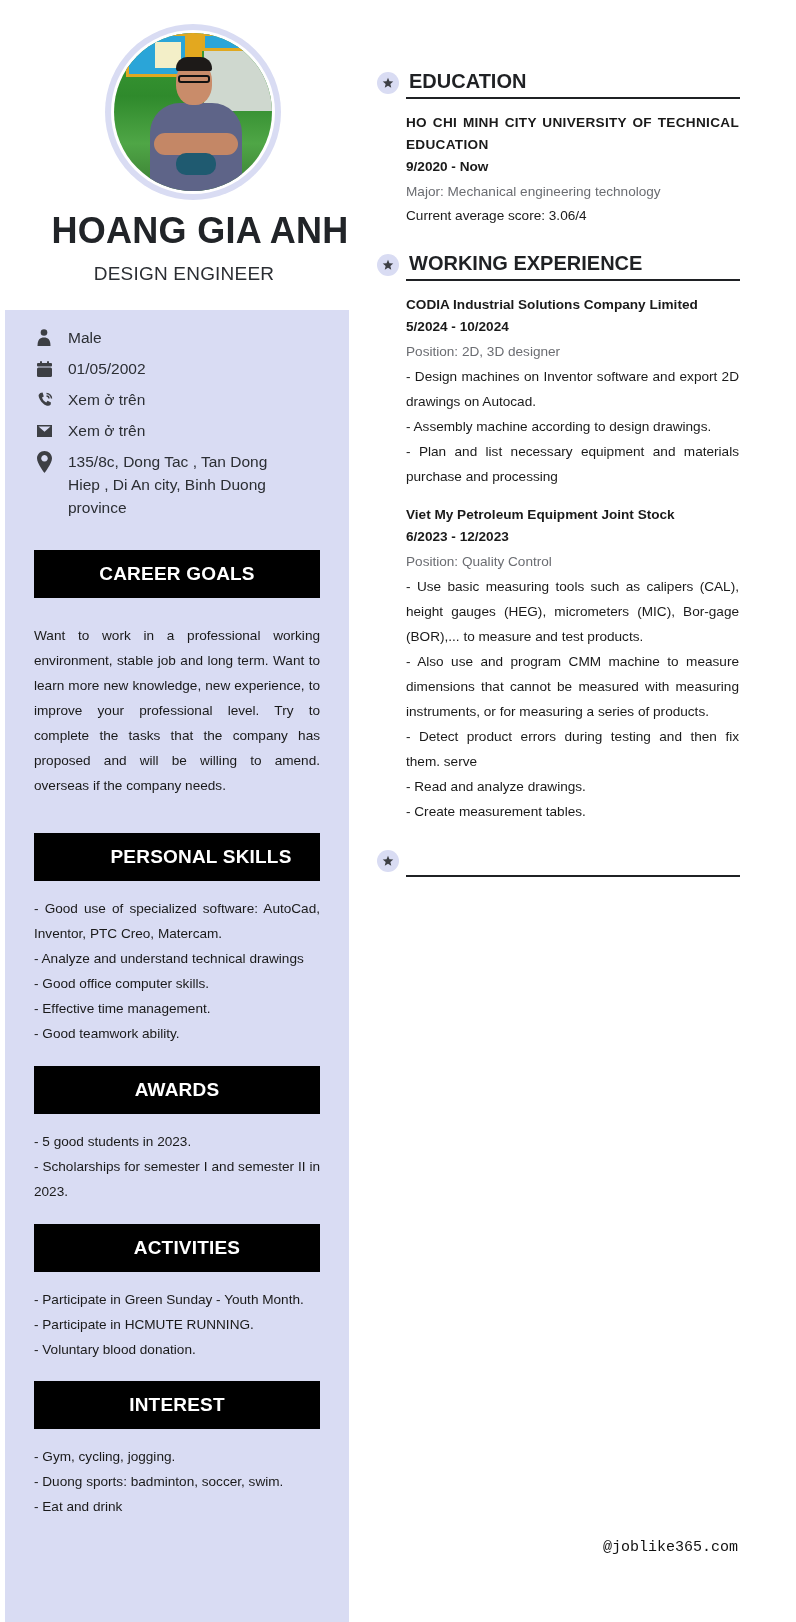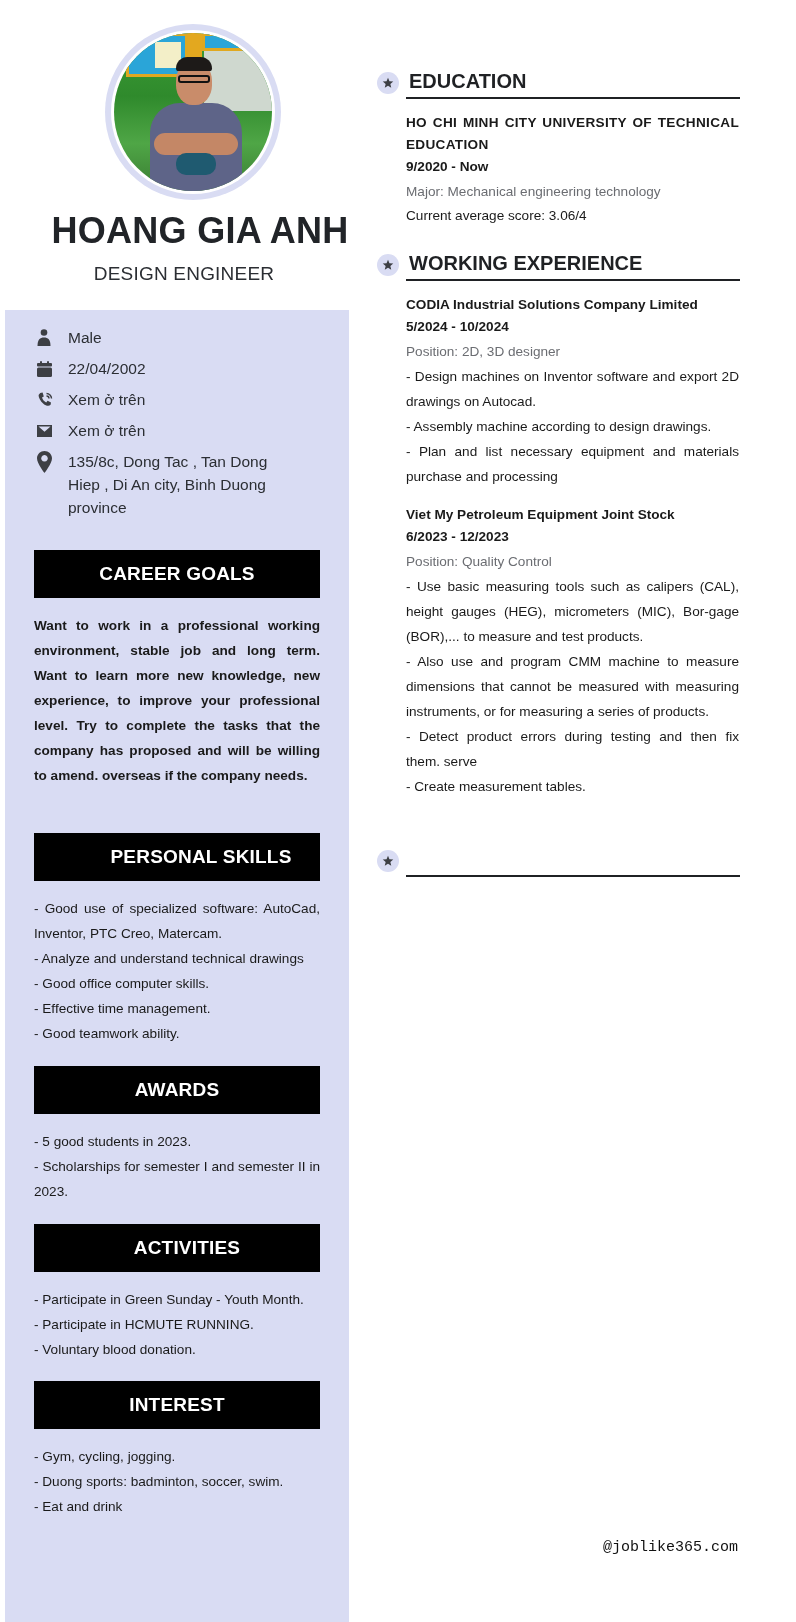--- a/index.html
+++ b/index.html
@@ -91,21 +91,21 @@
     </div>
     <div class="contact-item">
       <span class="ic">
         <svg width="15" height="16" viewBox="0 0 15 16">
             <rect x="3" y="0" width="2" height="4" rx="1"></rect>
             <rect x="10" y="0" width="2" height="4" rx="1"></rect>
             <rect x="0" y="2" width="15" height="3.5" rx="1"></rect>
             <rect x="0" y="6.5" width="15" height="9.5" rx="1.5"></rect>
           </svg>
       </span>
-      <span>22/04/2002</span>
+      <span>01/05/2002</span>
     </div>
     <div class="contact-item">
       <span class="ic">
         <svg width="16" height="16" viewBox="0 0 16 16">
             <path d="M3.2 1 L5.6 0.6 L6.8 4.4 L5 5.6 C5.6 7.6 7.2 9.6 9.2 10.6 L10.6 8.8 L14 10.4 L13.6 12.8 C12 14.6 9 14 6.4 11.8 C3.4 9.2 1.4 5.4 1.6 3 Z"></path>
             <path d="M9.5 1.5 A5 5 0 0 1 14.5 6.5" fill="none" stroke="#3d3f44" stroke-width="1.4"></path>
             <path d="M9.5 4 A2.5 2.5 0 0 1 12 6.5" fill="none" stroke="#3d3f44" stroke-width="1.4"></path>
           </svg>
       </span>
       <span>Xem ở trên</span>
@@ -122,21 +122,21 @@
       <span class="ic">
         <svg width="15" height="22" viewBox="0 0 15 22">
             <path d="M7.5 0 C3.4 0 0 3.2 0 7.3 C0 12.5 7.5 22 7.5 22 C7.5 22 15 12.5 15 7.3 C15 3.2 11.6 0 7.5 0 Z M7.5 4 A3.3 3.3 0 1 1 7.49 4 Z" fill-rule="evenodd"></path>
           </svg>
       </span>
       <span style="width:200px;display:block;">135/8c, Dong Tac , Tan Dong Hiep , Di An city, Binh  Duong province</span>
     </div>
   </div>
 
   <div class="sec-head" style="top:240px;">CAREER GOALS</div>
-  <div class="sec-body" style="top:303px;font-weight:bold;">Want to work in a professional working environment, stable job and long term. Want to learn more new knowledge, new experience, to improve your professional level. Try to complete the tasks that the company has proposed and will be willing to amend. overseas if the company needs.</div>
+  <div class="sec-body" style="top:313px;">Want to work in a professional working environment, stable job and long term. Want to learn more new knowledge, new experience, to improve your professional level. Try to complete the tasks that the company has proposed and will be willing to amend. overseas if the company needs.</div>
 
   <div class="sec-head" style="top:523px;padding-left:48px;">PERSONAL SKILLS</div>
   <div class="sec-body" style="top:586px;">
     <p>- Good use of specialized software:  AutoCad, Inventor, PTC Creo, Matercam.</p>
     <p>- Analyze and understand technical drawings</p>
     <p>- Good office computer skills.</p>
     <p>- Effective time management.</p>
     <p>- Good teamwork ability.</p>
   </div>
 
@@ -198,20 +198,21 @@
     <div class="line">- Plan and list necessary equipment and materials purchase and processing</div>
   </div>
 
   <div class="r-body" style="top:504px;">
     <div class="org">Viet My Petroleum Equipment Joint Stock</div>
     <div class="period">6/2023 - 12/2023</div>
     <div class="muted">Position:  Quality Control</div>
     <div class="line">- Use basic measuring tools such as calipers (CAL), height gauges (HEG), micrometers (MIC), Bor-gage (BOR),... to measure and test products.</div>
     <div class="line">- Also use and program CMM machine to measure dimensions that cannot be measured with measuring instruments, or for measuring a series of products.</div>
     <div class="line">- Detect product errors during testing and then fix them.  serve</div>
+    <div class="line">- Read and analyze drawings.</div>
     <div class="line">- Create measurement tables.</div>
   </div>
 
   <div class="r-head" style="top:844px;">
     <span class="star">
       <svg width="12" height="12" viewBox="0 0 24 24">
           <path d="M12 1.5 L14.9 8.6 L22.5 9.2 L16.7 14.1 L18.5 21.6 L12 17.6 L5.5 21.6 L7.3 14.1 L1.5 9.2 L9.1 8.6 Z"></path>
         </svg>
     </span>
     <span class="label"></span>

